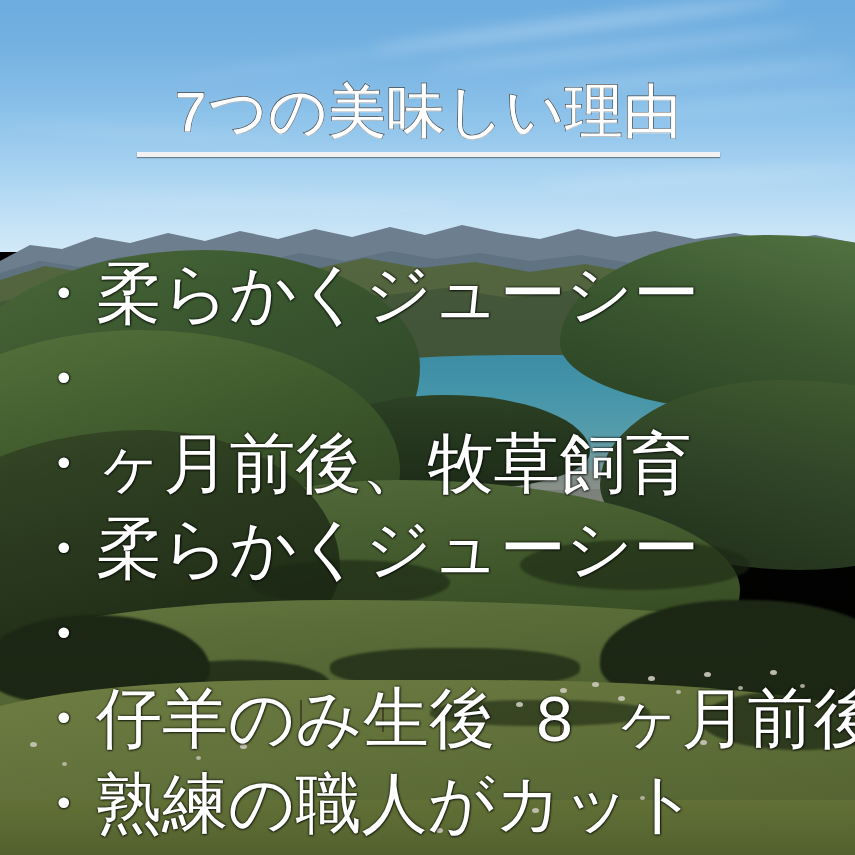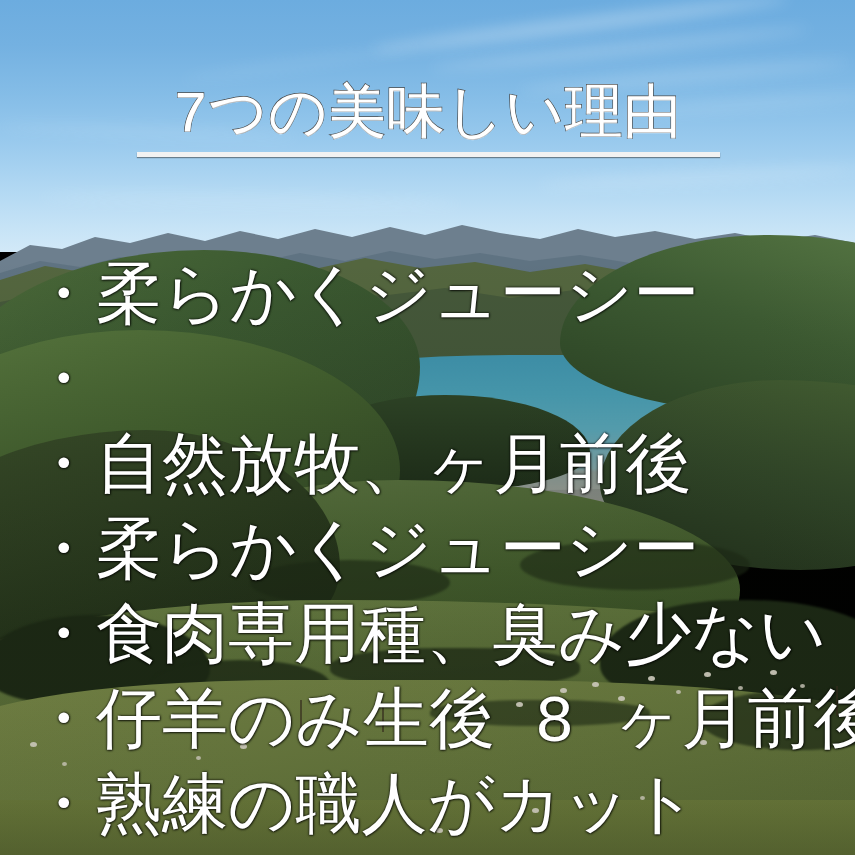--- a/index.html
+++ b/index.html
@@ -336,31 +336,30 @@
         <span class="bullet-dot">・</span>
         <span class="bullet-text">柔らかくジューシー</span>
       </div>
 
       <div class="bullet-item">
         <span class="bullet-dot">・</span>
       </div>
 
       <div class="bullet-item">
         <span class="bullet-dot">・</span>
-        <span class="bullet-text">自然放牧、ヶ月前後</span>
+        <span class="bullet-text">ヶ月前後、牧草飼育</span>
       </div>
 
       <div class="bullet-item">
         <span class="bullet-dot">・</span>
         <span class="bullet-text">柔らかくジューシー</span>
       </div>
 
       <div class="bullet-item">
         <span class="bullet-dot">・</span>
-        <span class="bullet-text">食肉専用種、臭み少ない</span>
       </div>
 
       <div class="bullet-item">
         <span class="bullet-dot">・</span>
         <span class="bullet-text">仔羊のみ生後 8 ヶ月前後</span>
       </div>
 
       <div class="bullet-item">
         <span class="bullet-dot">・</span>
         <span class="bullet-text">熟練の職人がカット</span>

